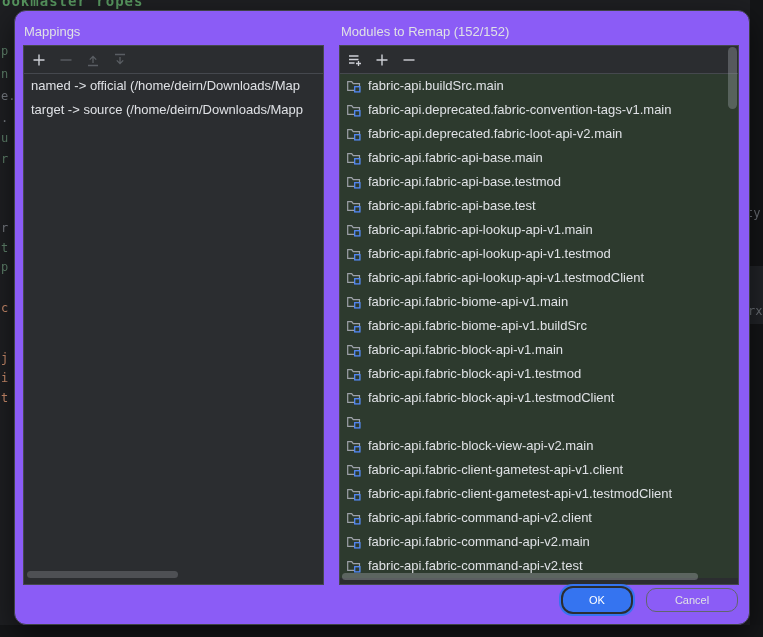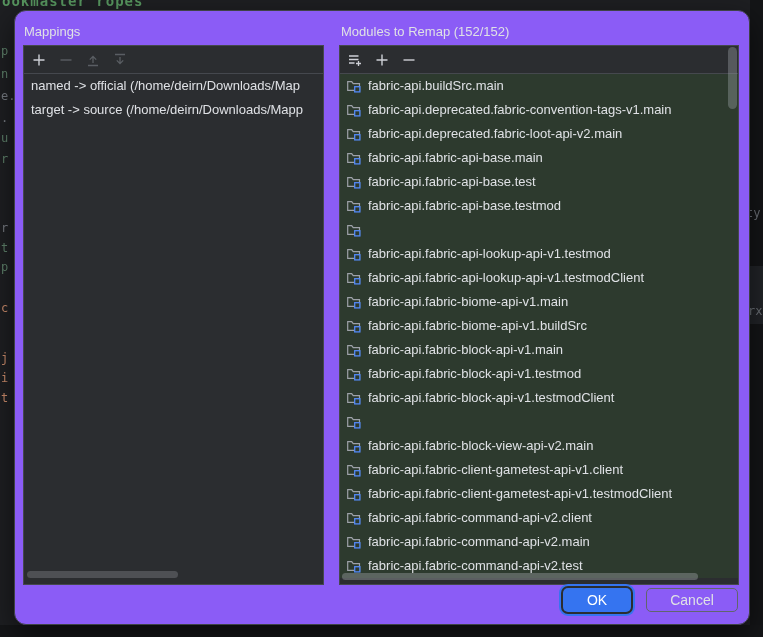--- a/index.html
+++ b/index.html
@@ -56,21 +56,21 @@
     background:rgba(158,163,168,.38); border-radius:5px; z-index:3;
   }
   .hscroll-thumb {
     position:absolute; height:7px; background:rgba(158,163,168,.42); border-radius:4px; z-index:3;
   }
   .hscroll-left  { left:3px; top:525px; width:151px; background:rgba(158,163,168,.30); }
   .hscroll-right { left:2px; top:527px; width:356px; }
   
   .footer { position:absolute; right:11px; bottom:12px; display:flex; gap:15px; align-items:center; }
   .btn {
-    height:24px; border-radius:5px; font-size:14px;
+    height:24px; border-radius:10px; font-size:11px;
     font-family:"Liberation Sans","DejaVu Sans",sans-serif;
     display:flex; align-items:center; justify-content:center; cursor:pointer;
   }
   .btn-ok {
     width:68px; background:#3574f0; color:#ffffff; border:none;
     box-shadow:0 0 0 2px #2b2d30, 0 0 0 4px #3574f0;
   }
   .btn-cancel {
     width:92px; background:transparent; color:#dfe1e5; border:1px solid #61656c;
   }
@@ -199,36 +199,37 @@
       <rect x="8.7" y="8.7" width="5.2" height="5.2" fill="#2d3a2e" stroke="#548af7" stroke-width="1.3"></rect>
     </svg>
     <span class="label">fabric-api.fabric-api-base.main</span>
   </div>
 
   <div class="row module-row">
     <svg width="16" height="16" viewBox="0 0 16 16">
       <path d="M1.7 12.4V3.6h4l1.5 2h6.3v6.8z" fill="none" stroke="#9da1a8" stroke-width="1.2"></path>
       <rect x="8.7" y="8.7" width="5.2" height="5.2" fill="#2d3a2e" stroke="#548af7" stroke-width="1.3"></rect>
     </svg>
+    <span class="label">fabric-api.fabric-api-base.testmod</span>
+  </div>
+
+  <div class="row module-row">
+    <svg width="16" height="16" viewBox="0 0 16 16">
+      <path d="M1.7 12.4V3.6h4l1.5 2h6.3v6.8z" fill="none" stroke="#9da1a8" stroke-width="1.2"></path>
+      <rect x="8.7" y="8.7" width="5.2" height="5.2" fill="#2d3a2e" stroke="#548af7" stroke-width="1.3"></rect>
+    </svg>
     <span class="label">fabric-api.fabric-api-base.test</span>
   </div>
 
   <div class="row module-row">
     <svg width="16" height="16" viewBox="0 0 16 16">
       <path d="M1.7 12.4V3.6h4l1.5 2h6.3v6.8z" fill="none" stroke="#9da1a8" stroke-width="1.2"></path>
       <rect x="8.7" y="8.7" width="5.2" height="5.2" fill="#2d3a2e" stroke="#548af7" stroke-width="1.3"></rect>
     </svg>
-    <span class="label">fabric-api.fabric-api-base.testmod</span>
-  </div>
-
-  <div class="row module-row">
-    <svg width="16" height="16" viewBox="0 0 16 16">
-      <path d="M1.7 12.4V3.6h4l1.5 2h6.3v6.8z" fill="none" stroke="#9da1a8" stroke-width="1.2"></path>
-      <rect x="8.7" y="8.7" width="5.2" height="5.2" fill="#2d3a2e" stroke="#548af7" stroke-width="1.3"></rect>
-    </svg>
+    <span class="label">fabric-api.fabric-api-lookup-api-v1.main</span>
   </div>
 
   <div class="row module-row">
     <svg width="16" height="16" viewBox="0 0 16 16">
       <path d="M1.7 12.4V3.6h4l1.5 2h6.3v6.8z" fill="none" stroke="#9da1a8" stroke-width="1.2"></path>
       <rect x="8.7" y="8.7" width="5.2" height="5.2" fill="#2d3a2e" stroke="#548af7" stroke-width="1.3"></rect>
     </svg>
     <span class="label">fabric-api.fabric-api-lookup-api-v1.testmod</span>
   </div>
 

